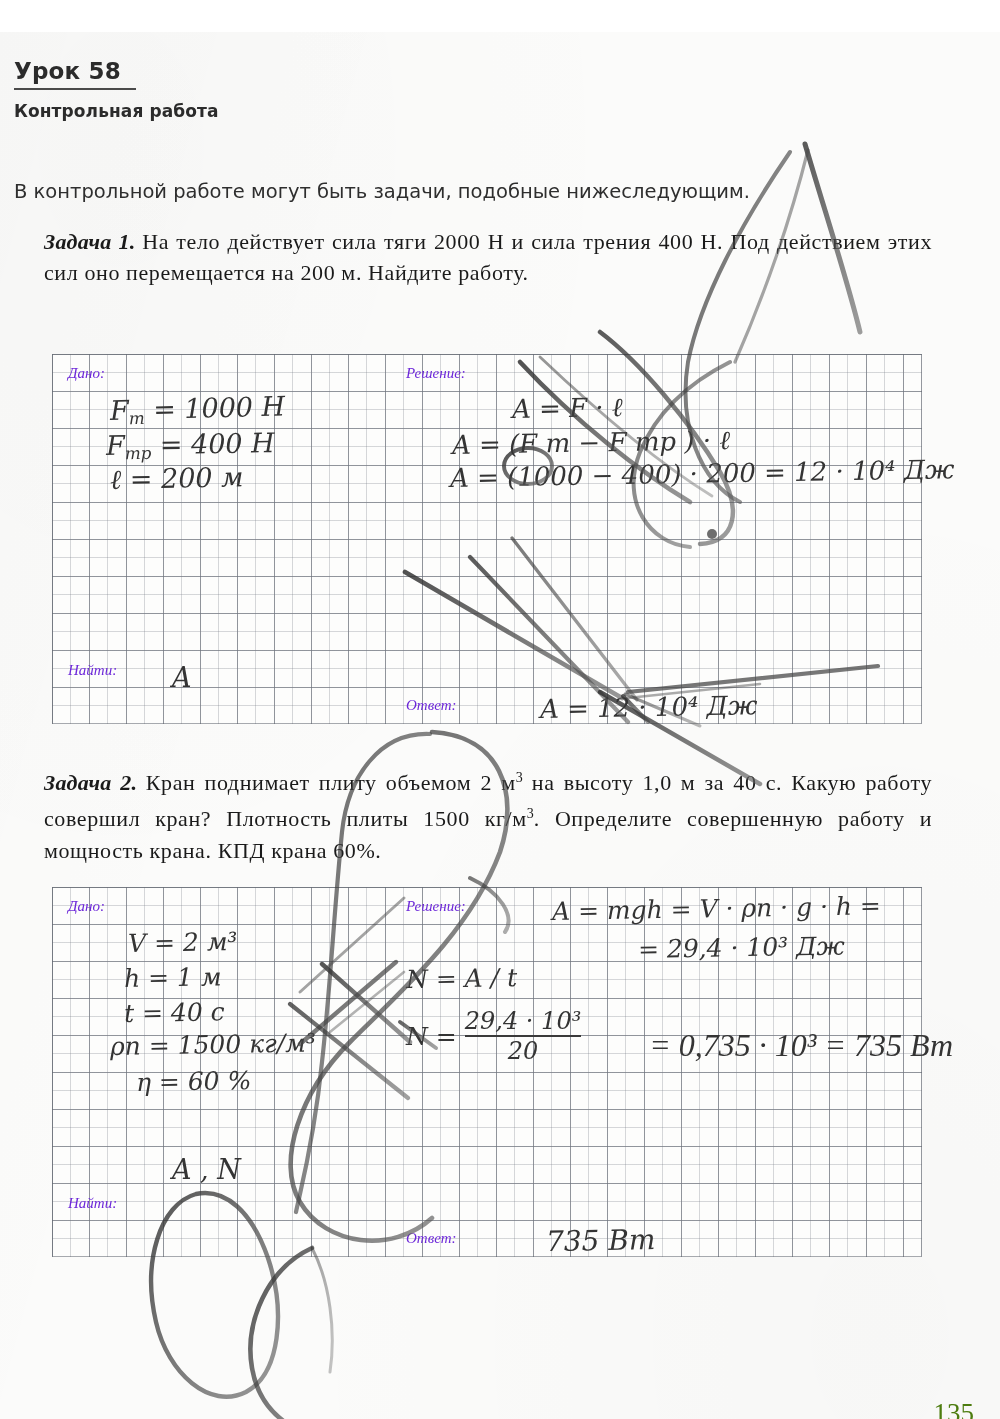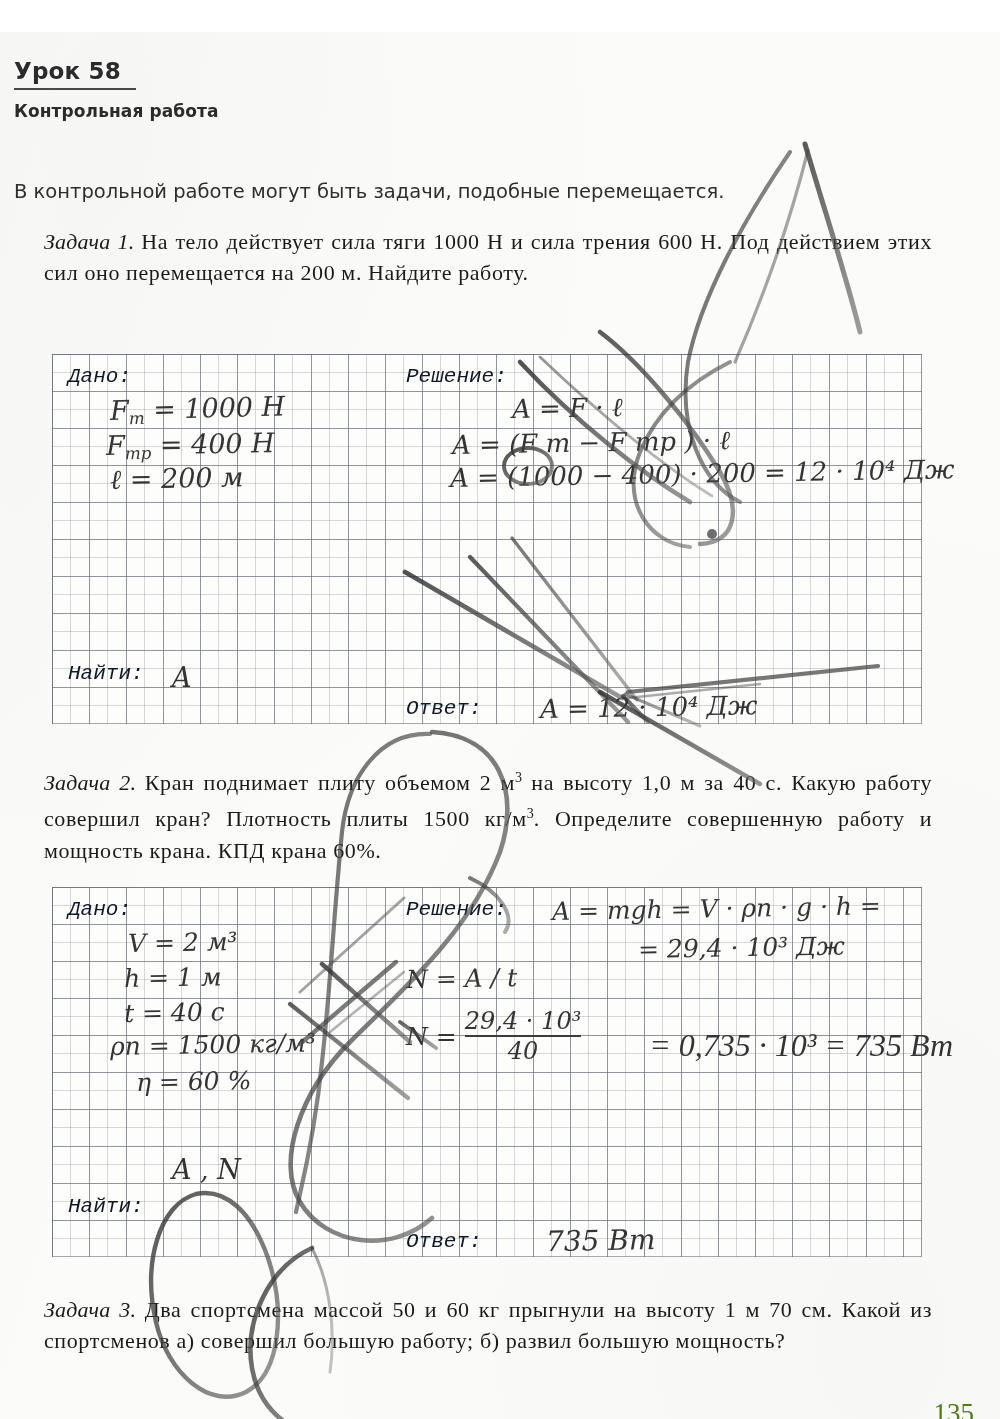--- a/index.html
+++ b/index.html
@@ -80,21 +80,21 @@
     position: absolute;
     z-index: 3;
     font-family: "Liberation Serif", serif;
     font-size: 22px;
     line-height: 31px;
     color: #1a1a1a;
     text-align: justify;
   }
   .task .label {
     font-style: italic;
-    font-weight: normal;
+    font-weight: bold;
     letter-spacing: .2px;
   }
   #task1 { left: 44px; top: 194px; width: 888px; }
   #task2 { left: 44px; top: 730px; width: 888px; }
   #task3 { left: 44px; top: 1262px; width: 888px; }
   .task .sup { font-size: 14px; vertical-align: super; }
   .spaced { letter-spacing: .6px; }
 
   
   .gridbox {
@@ -119,24 +119,24 @@
     z-index: 4;
     font-family: "DejaVu Serif", serif;
     font-style: italic;
     color: #343434;
     white-space: nowrap;
     transform-origin: left center;
   }
   .hw-print {
     position: absolute;
     z-index: 4;
-    font-family: Liberation Mono, monospace;
+    font-family: Liberation Serif, serif;
     font-style: italic;
-    font-size: 21px;
-    color: #0f172a;
+    font-size: 15px;
+    color: #6d28d9;
     white-space: nowrap;
   }
   .hw sub { font-size: .62em; vertical-align: -.28em; font-style: italic; }
 
   
   #scribbles {
     position: absolute;
     left: 0; top: 0;
     width: 1000px; height: 1419px;
     z-index: 5;
@@ -156,25 +156,25 @@
 <body>
 
 <div id="page">
 
   <div id="lesson-head">
     <div id="lesson-number">Урок 58</div>
     <div id="lesson-rule"></div>
     <div id="lesson-title">Контрольная работа</div>
   </div>
 
-  <div id="intro">В контрольной работе могут быть задачи, подобные перемещается.</div>
+  <div id="intro">В контрольной работе могут быть задачи, подобные нижеследующим.</div>
 
   <div id="task1" class="task">
     <span class="label">Задача 1.</span>
-    <span class="spaced">На тело действует сила тяги 1000 Н и сила трения 600 Н. Под действием этих сил оно перемещается на 200 м. Найдите работу.</span>
+    <span class="spaced">На тело действует сила тяги 2000 Н и сила трения 400 Н. Под действием этих сил оно перемещается на 200 м. Найдите работу.</span>
   </div>
 
   <div id="gridbox1" class="gridbox"></div>
 
   <div class="hw-print" style="left:68px; top:333px;">Дано:</div>
   <div class="hw-print" style="left:406px; top:333px;">Решение:</div>
   <div class="hw-print" style="left:68px; top:630px;">Найти:</div>
   <div class="hw-print" style="left:406px; top:665px;">Ответ:</div>
 
   <div class="hw" style="left:110px; top:363px; font-size:27px; transform:rotate(-1.5deg);">
@@ -214,32 +214,28 @@
 
   <div class="hw" style="left:552px; top:865px; font-size:25px; transform:rotate(-1deg);">A = mgh = V · ρп · g · h =</div>
   <div class="hw" style="left:638px; top:903px; font-size:25px; transform:rotate(-1deg);">= 29,4 · 10³ Дж</div>
   <div class="hw" style="left:406px; top:933px; font-size:25px; transform:rotate(-1deg);">N = A / t</div>
 
   <div style="position:absolute; left:406px; top:975px; z-index:4; display:flex; align-items:center;">
     <span class="hw" style="position:relative; font-size:25px;">N&nbsp;=</span>
     <span style="display:inline-block; text-align:center; margin:0 8px;">
       <span class="hw" style="position:relative; font-size:24px; display:block;">29,4 · 10³</span>
       <span style="display:block; height:2px; background:#3a3a3a;"></span>
-      <span class="hw" style="position:relative; font-size:24px; display:block;">40</span>
+      <span class="hw" style="position:relative; font-size:24px; display:block;">20</span>
     </span>
     <span class="hw" style="position:relative; font-size:32px; margin-left:60px; margin-top:18px;font-family:Liberation Serif, serif;">= 0,735 · 10³ = 735 Вт</span>
   </div>
 
   <div class="hw" style="left:172px; top:1122px; font-size:27px;">A , N</div>
   <div class="hw" style="left:546px; top:1193px; font-size:28px; transform:rotate(-1deg);">735 Вт</div>
 
-  <div id="task3" class="task">
-    <span class="label">Задача 3.</span>
-    <span class="spaced">Два спортсмена массой 50 и 60 кг прыгнули на высоту 1 м 70 см. Какой из спортсменов а) совершил большую работу; б) развил большую мощность?</span>
-  </div>
 
   <div id="page-number">135</div>
 
   <svg id="scribbles" viewBox="0 0 1000 1419">
     <defs>
       <linearGradient id="pg" x1="0" y1="0" x2="1" y2="1">
         <stop offset="0%" stop-color="#2e2e2e" stop-opacity="0.92"></stop>
         <stop offset="100%" stop-color="#606060" stop-opacity="0.72"></stop>
       </linearGradient>
     </defs>

